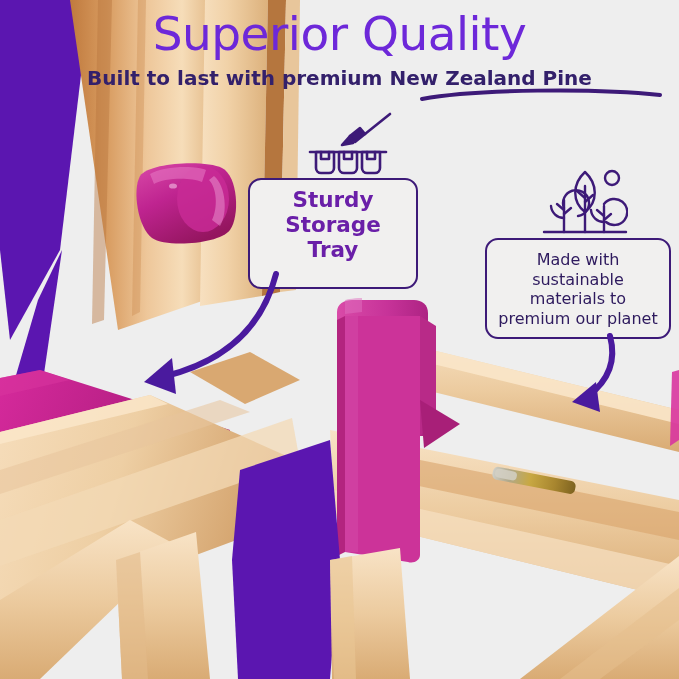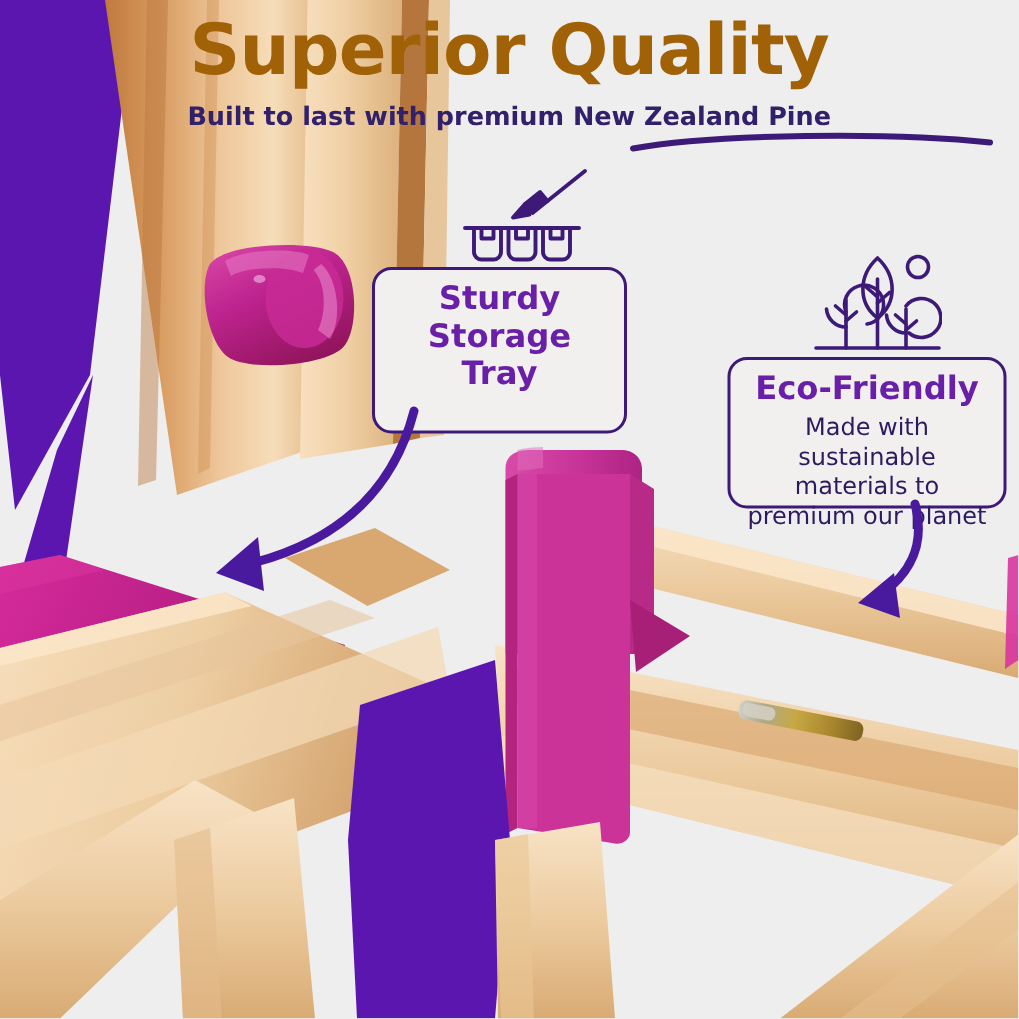--- a/index.html
+++ b/index.html
@@ -12,31 +12,31 @@
   #stage{position:relative;width:679px;height:679px;overflow:hidden;background:#eeeeee;}
 
   
   .photo{position:absolute;inset:0;}
   .photo svg{display:block;width:679px;height:679px;}
 
   
   .header{position:absolute;left:0;top:8px;width:679px;text-align:center;z-index:40;}
   .title{
     font-family:"DejaVu Sans", sans-serif;
-    font-weight:bold;
+    font-weight:normal;
     font-size:47px;
     line-height:52px;
     letter-spacing:-0.5px;
-    color:#a16207;
+    color:#6d28d9;
     margin:0;
   }
   .subtitle{
     font-family:"DejaVu Sans", sans-serif;
     font-weight:bold;
-    font-size:17px;
+    font-size:20px;
     line-height:24px;
     color:#33206b;
     margin:6px 0 0 0;
   }
   .underline{position:absolute;left:416px;top:88px;width:250px;height:16px;}
 
   
   .callout{position:absolute;z-index:45;}
   .cbox{
     position:absolute;
@@ -267,21 +267,20 @@
         <path d="M49,44 a13,13 0 0 0 13,12"></path>
         <path d="M62,40 L62,66"></path>
         <path d="M62,50 L55,44"></path>
         <path d="M62,54 L69,48"></path>
 
         <path d="M2,66 L84,66"></path>
       </g>
     </svg>
 
     <div class="cbox">
-      <p class="chead">Eco-Friendly</p>
       <p class="cbody">Made with sustainable materials to premium our planet</p>
     </div>
 
     <svg class="carrow" viewBox="0 0 90 100" xmlns="http://www.w3.org/2000/svg">
       <path d="M62,6 C70,36 56,54 40,66" fill="none" stroke="#4a1a9e" stroke-width="6" stroke-linecap="round"></path>
       <path d="M48,52 L24,72 L52,82 Z" fill="#4a1a9e"></path>
     </svg>
   </div>
 
 </div>

